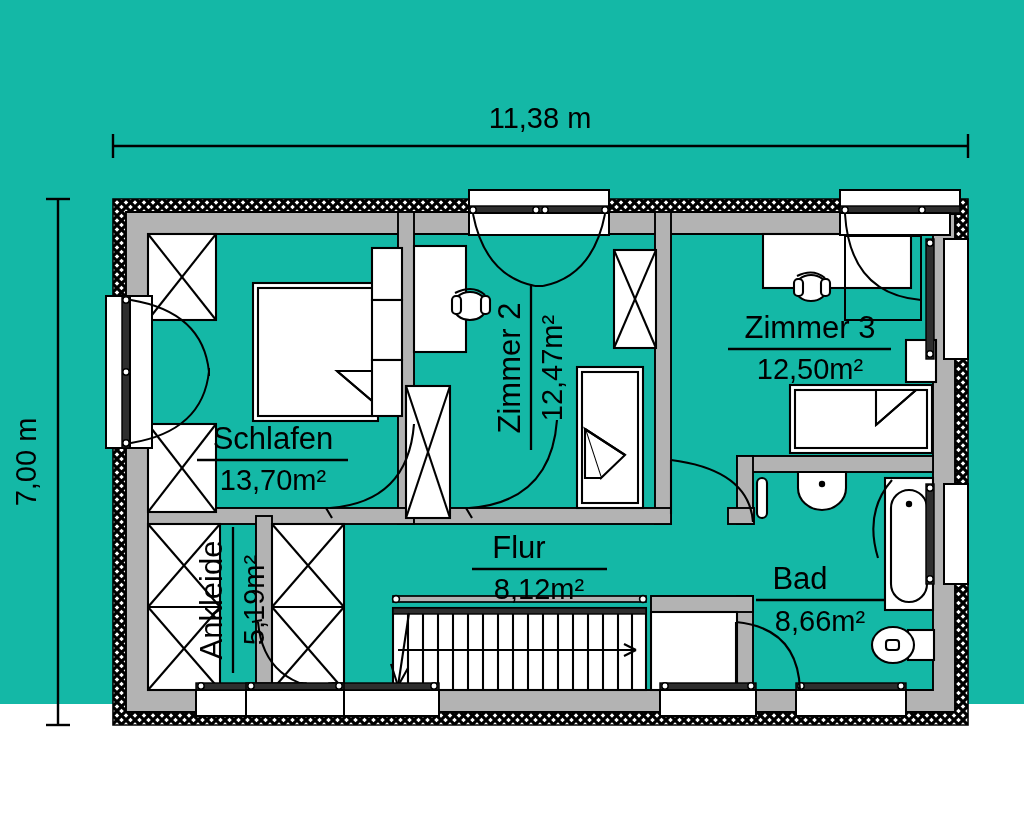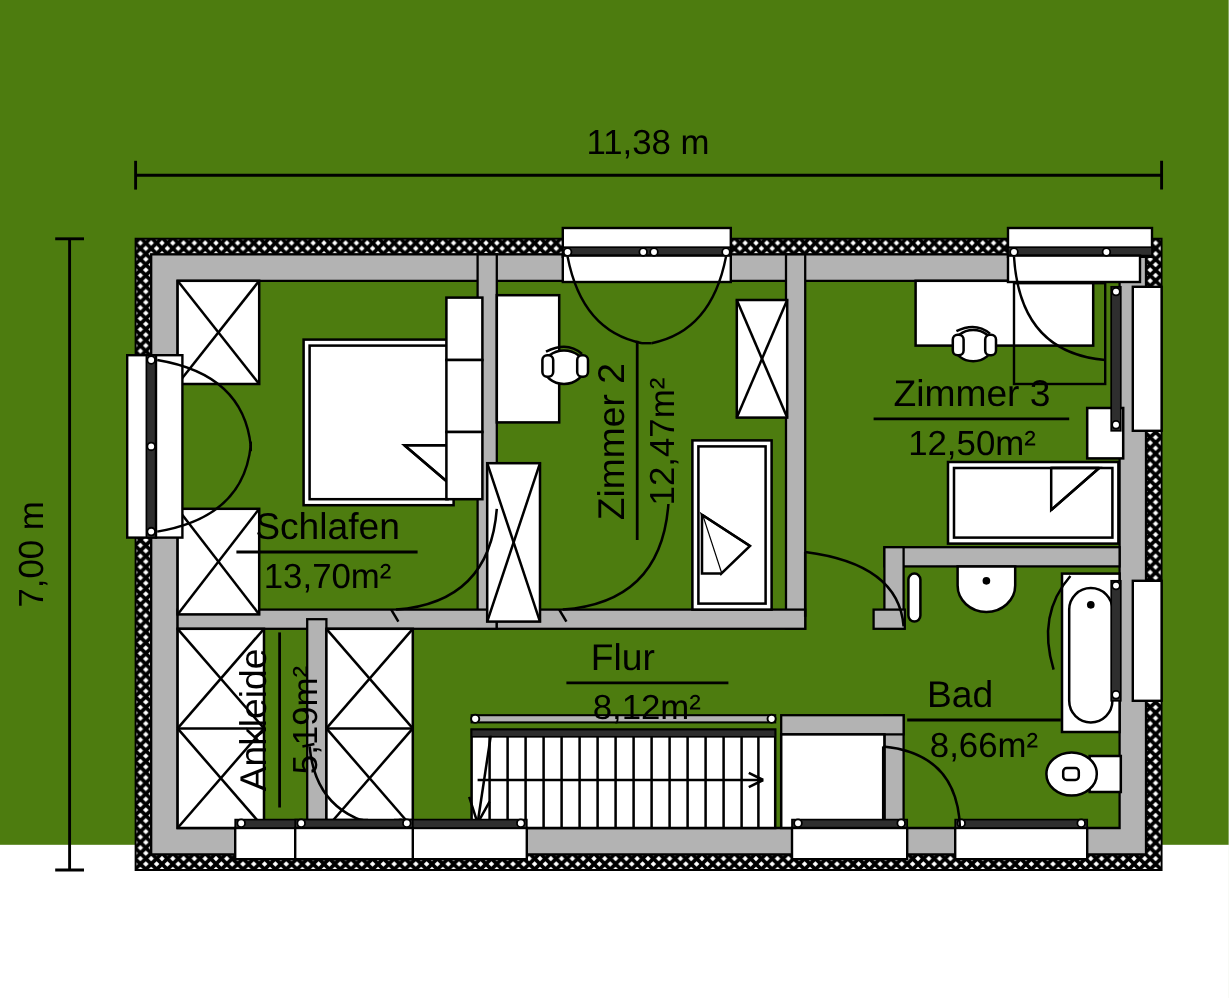--- a/index.html
+++ b/index.html
@@ -10,21 +10,21 @@
   body {
     width: 1024px;
     height: 832px;
     font-family: "Liberation Sans", sans-serif;
     overflow: hidden;
   }
   #plan-root {
     position: relative;
     width: 1024px;
     height: 704px;
-    background: #4d7c0f;
+    background: #14b8a6;
   }
   #floorplan-svg {
     position: absolute;
     left: 0;
     top: 0;
   }
   .dim-label {
     font-family: "Liberation Sans", sans-serif;
     font-size: 29px;
     fill: #000000;

